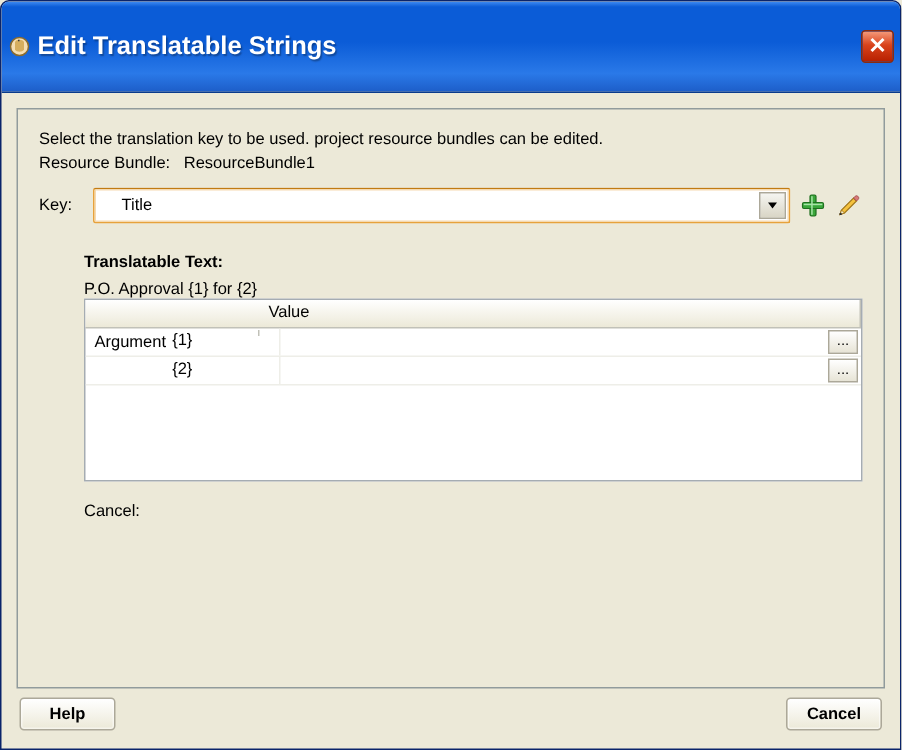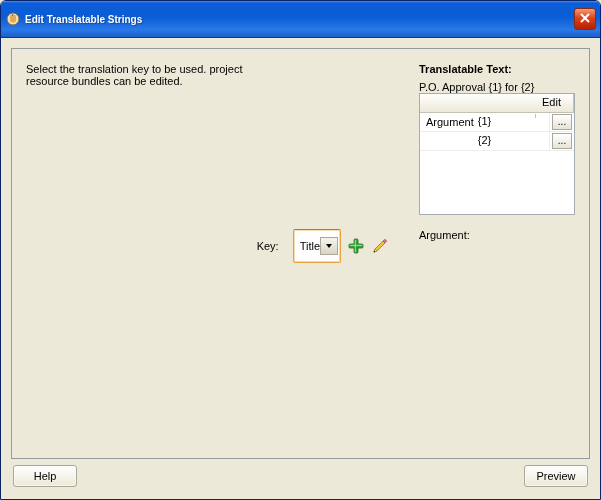--- a/index.html
+++ b/index.html
@@ -19,24 +19,24 @@
     display: flex;
     flex-direction: column;
     border-radius: 6px 6px 0 0;
     overflow: hidden;
   }
   .titlebar {
     height: 28px;
     background: linear-gradient(to bottom, #3f8cf3 0%, #0b5cd7 6%, #0b5cd7 45%, #2a79e8 80%, #1d5ec9 100%);
     display: flex;
     align-items: center;
-    padding: 4px 4px;
+    padding: 16px 4px;
     color: #fff;
     font-weight: bold;
-    font-size: 10px;
+    font-size: 17px;
     border-bottom: 1px solid #083a8c;
   }
   .titlebar .title-icon {
     width: 16px; height: 16px;
     margin-right: 4px;
     display: inline-block;
   }
   .titlebar .title-text {
     flex: 1;
     text-shadow: 1px 1px 1px rgba(0,0,0,0.3);
@@ -61,44 +61,44 @@
     padding: 10px;
     display: flex;
     flex-direction: column;
   }
   .inner-panel {
     flex: 1;
     border: 1px solid #919b9c;
     background: #ece9d8;
     padding: 14px 14px 10px 14px;
     display: flex;
-    flex-direction: row;
+    flex-direction: column;
   }
   .instruction { margin-bottom: 4px; }
   .bundle-line { margin-bottom: 10px; }
   .bundle-line .bundle-name { margin-left: 6px; }
 
   .key-row {
     display: flex;
     align-items: center;
     gap: 6px;
     margin-bottom: 20px;
   }
   .key-row .key-label { width: 30px; }
   .key-select {
     flex: 1;
     box-sizing: border-box;
-    height: 34px;
+    height: 24px;
     background: #fff;
     border: 1px solid #e7a23b;
     border-top-color: #c17b12;
     border-radius: 2px;
     display: flex;
     align-items: center;
-    padding: 0 2px 0 6px;
+    padding: 0 2px 0 18px;
     justify-content: space-between;
     box-shadow: inset 0 0 0 1px rgba(231,162,59,0.4);
   }
   .key-select .select-arrow {
     width: 16px; height: 16px;
     background: linear-gradient(to bottom, #f5f5f1, #d9d5c5);
     border: 1px solid #aca899;
     display: flex; align-items: center; justify-content: center;
     font-size: 10px;
   }
@@ -185,20 +185,21 @@
     height: 22px;
     padding: 0 10px;
     border: 1px solid #aca899;
     background: linear-gradient(to bottom, #ffffff, #ece9d8);
     border-radius: 3px;
     font-family: inherit;
     font-size: 11px;
     cursor: pointer;
     margin-left: 6px;
     box-shadow: 0 0 0 1px rgba(255,255,255,0.5) inset;
+    font-weight: bold;
   }
   .btn.default {
     border: 1px solid #4a6f9d;
     box-shadow: 0 0 0 1px #a4c2ea inset;
   }
   .btn.help { margin-left: 0; }
 </style>
 </head>
 <body>
 
@@ -220,20 +221,24 @@
         </svg>
       </span>
     </div>
   </div>
 
   <div class="client">
     <div class="inner-panel">
 
       <div class="instruction">Select the translation key to be used. project resource bundles can be edited.</div>
 
+      <div class="bundle-line">
+        <span>Resource Bundle:</span>
+        <span class="bundle-name">ResourceBundle1</span>
+      </div>
 
       <div class="key-row">
         <span class="key-label">Key:</span>
         <div class="key-select">
           <span>Title</span>
           <span class="select-arrow">
             <svg viewBox="0 0 8 8" width="8" height="8">
                 <path d="M1 2 L4 6 L7 2 Z" fill="#000"></path>
               </svg>
           </span>
@@ -256,21 +261,21 @@
         </span>
       </div>
 
       <div class="section-indent">
         <div class="trans-text-label">Translatable Text:</div>
         <div class="trans-text-value">P.O. Approval {1} for {2}</div>
 
         <div class="table">
           <div class="table-header">
             <div class="th th-arg">Argument</div>
-            <div class="th th-val">Edit</div>
+            <div class="th th-val">Value</div>
           </div>
           <div class="table-body">
             <div class="tr">
               <div class="td-arg">{1}</div>
               <div class="td-val">
                 <span style="flex:1"></span>
                 <div class="ellipsis-btn">
                   <span>...</span>
                 </div>
               </div>
@@ -280,24 +285,24 @@
               <div class="td-val">
                 <span style="flex:1"></span>
                 <div class="ellipsis-btn">
                   <span>...</span>
                 </div>
               </div>
             </div>
           </div>
         </div>
 
-        <div class="preview-label">Argument:</div>
+        <div class="preview-label">Cancel:</div>
       </div>
 
     </div>
 
     <div class="button-bar">
       <button class="btn help">Help</button>
       <div class="spacer"></div>
-      <button class="btn">Preview</button>
+      <button class="btn">Cancel</button>
     </div>
   </div>
 </div>
 
 </body></html>

